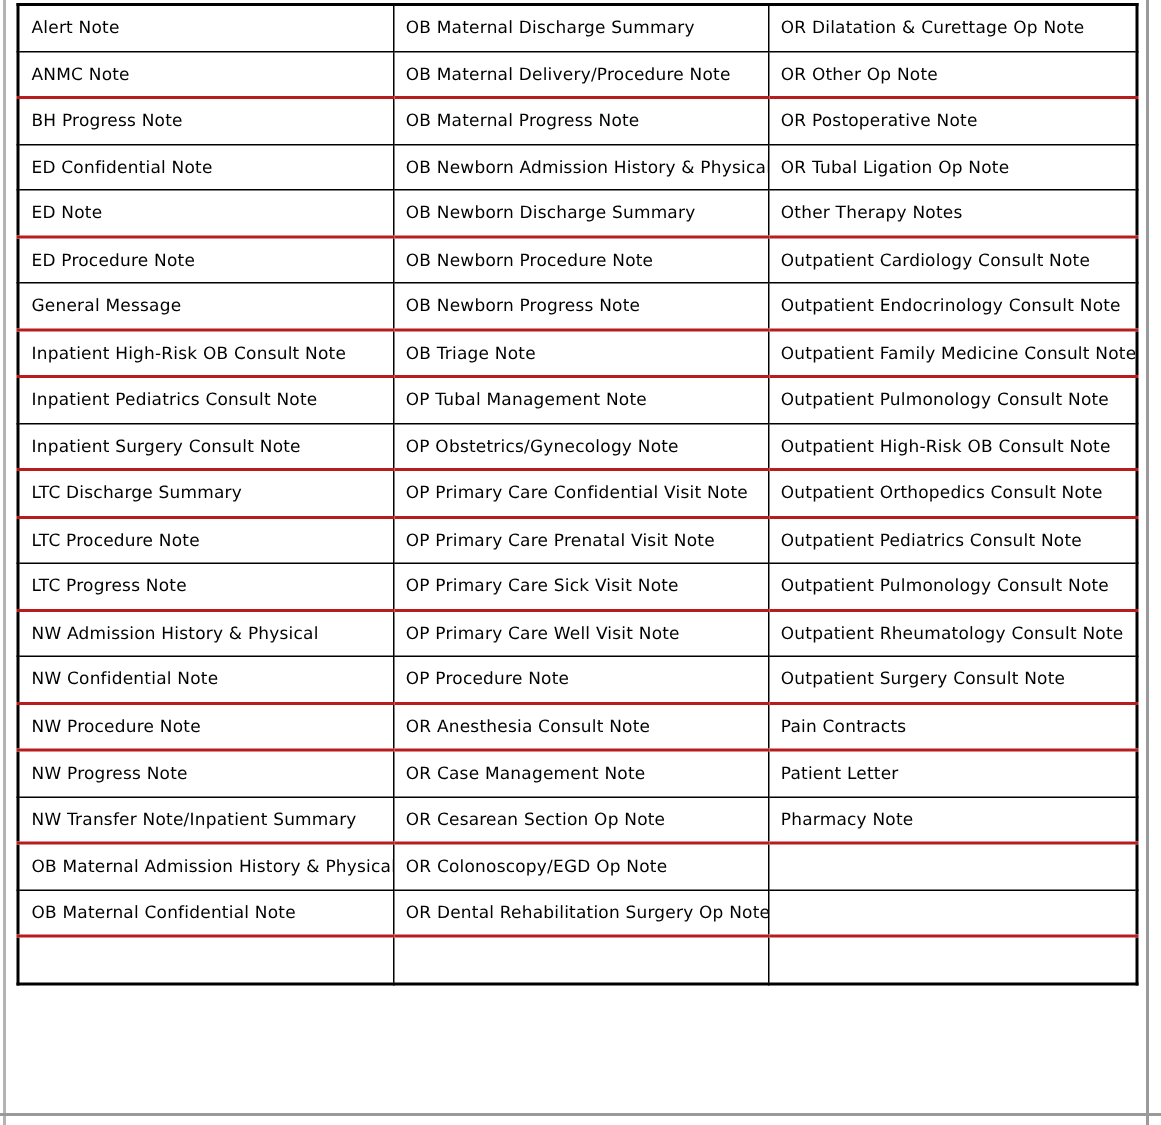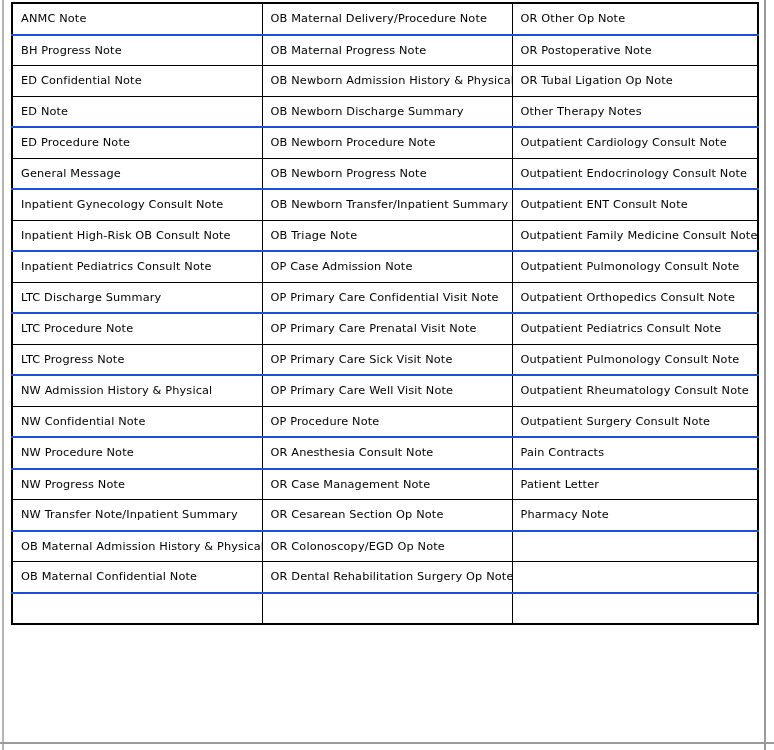--- a/index.html
+++ b/index.html
@@ -76,21 +76,21 @@
     color: #000000;
     letter-spacing: 0.15px;
     white-space: nowrap;
     overflow: hidden;
     border-left: 1px solid #000000;
     border-right: 1px solid #000000;
     border-top: 1px solid #000000;
     border-bottom: 1px solid #000000;
   }
   #note-table tr.thick-bottom td {
-    border-bottom: 2px solid #1d4ed8;
+    border-bottom: 2px solid #b91c1c;
   }
   #note-table tr:first-child td {
     border-top: none;
   }
   #note-table tr:last-child td {
     border-bottom: none;
   }
   #note-table td:first-child { border-left: none; }
   #note-table td:last-child { border-right: none; }
 
@@ -107,20 +107,31 @@
   <div id="edge-right"></div>
   <div id="edge-bottom"></div>
 
   <table id="note-table">
     <colgroup>
       <col class="c1">
       <col class="c2">
       <col class="c3">
     </colgroup>
     <tbody id="note-table-body">
+    <tr>
+          <td>
+            <span class="cell-text">Alert Note</span>
+          </td>
+          <td>
+            <span class="cell-text">OB Maternal Discharge Summary</span>
+          </td>
+          <td>
+            <span class="cell-text">OR Dilatation &amp; Curettage Op Note</span>
+          </td>
+        </tr>
         <tr class="thick-bottom">
           <td>
             <span class="cell-text">ANMC Note</span>
           </td>
           <td>
             <span class="cell-text">OB Maternal Delivery/Procedure Note</span>
           </td>
           <td>
             <span class="cell-text">OR Other Op Note</span>
           </td>
@@ -173,51 +184,51 @@
           <td>
             <span class="cell-text">General Message</span>
           </td>
           <td>
             <span class="cell-text">OB Newborn Progress Note</span>
           </td>
           <td>
             <span class="cell-text">Outpatient Endocrinology Consult Note</span>
           </td>
         </tr>
-        <tr>
-          <td>
-            <span class="cell-text">Inpatient Gynecology Consult Note</span>
-          </td>
-          <td>
-            <span class="cell-text">OB Newborn Transfer/Inpatient Summary</span>
-          </td>
-          <td>
-            <span class="cell-text">Outpatient ENT Consult Note</span>
-          </td>
-        </tr>
         <tr class="thick-bottom">
           <td>
             <span class="cell-text">Inpatient High-Risk OB Consult Note</span>
           </td>
           <td>
             <span class="cell-text">OB Triage Note</span>
           </td>
           <td>
             <span class="cell-text">Outpatient Family Medicine Consult Note</span>
           </td>
         </tr>
         <tr>
           <td>
             <span class="cell-text">Inpatient Pediatrics Consult Note</span>
           </td>
           <td>
-            <span class="cell-text">OP Case Admission Note</span>
+            <span class="cell-text">OP Tubal Management Note</span>
           </td>
           <td>
             <span class="cell-text">Outpatient Pulmonology Consult Note</span>
+          </td>
+        </tr>
+        <tr class="thick-bottom">
+          <td>
+            <span class="cell-text">Inpatient Surgery Consult Note</span>
+          </td>
+          <td>
+            <span class="cell-text">OP Obstetrics/Gynecology Note</span>
+          </td>
+          <td>
+            <span class="cell-text">Outpatient High-Risk OB Consult Note</span>
           </td>
         </tr>
         <tr class="thick-bottom">
           <td>
             <span class="cell-text">LTC Discharge Summary</span>
           </td>
           <td>
             <span class="cell-text">OP Primary Care Confidential Visit Note</span>
           </td>
           <td>

